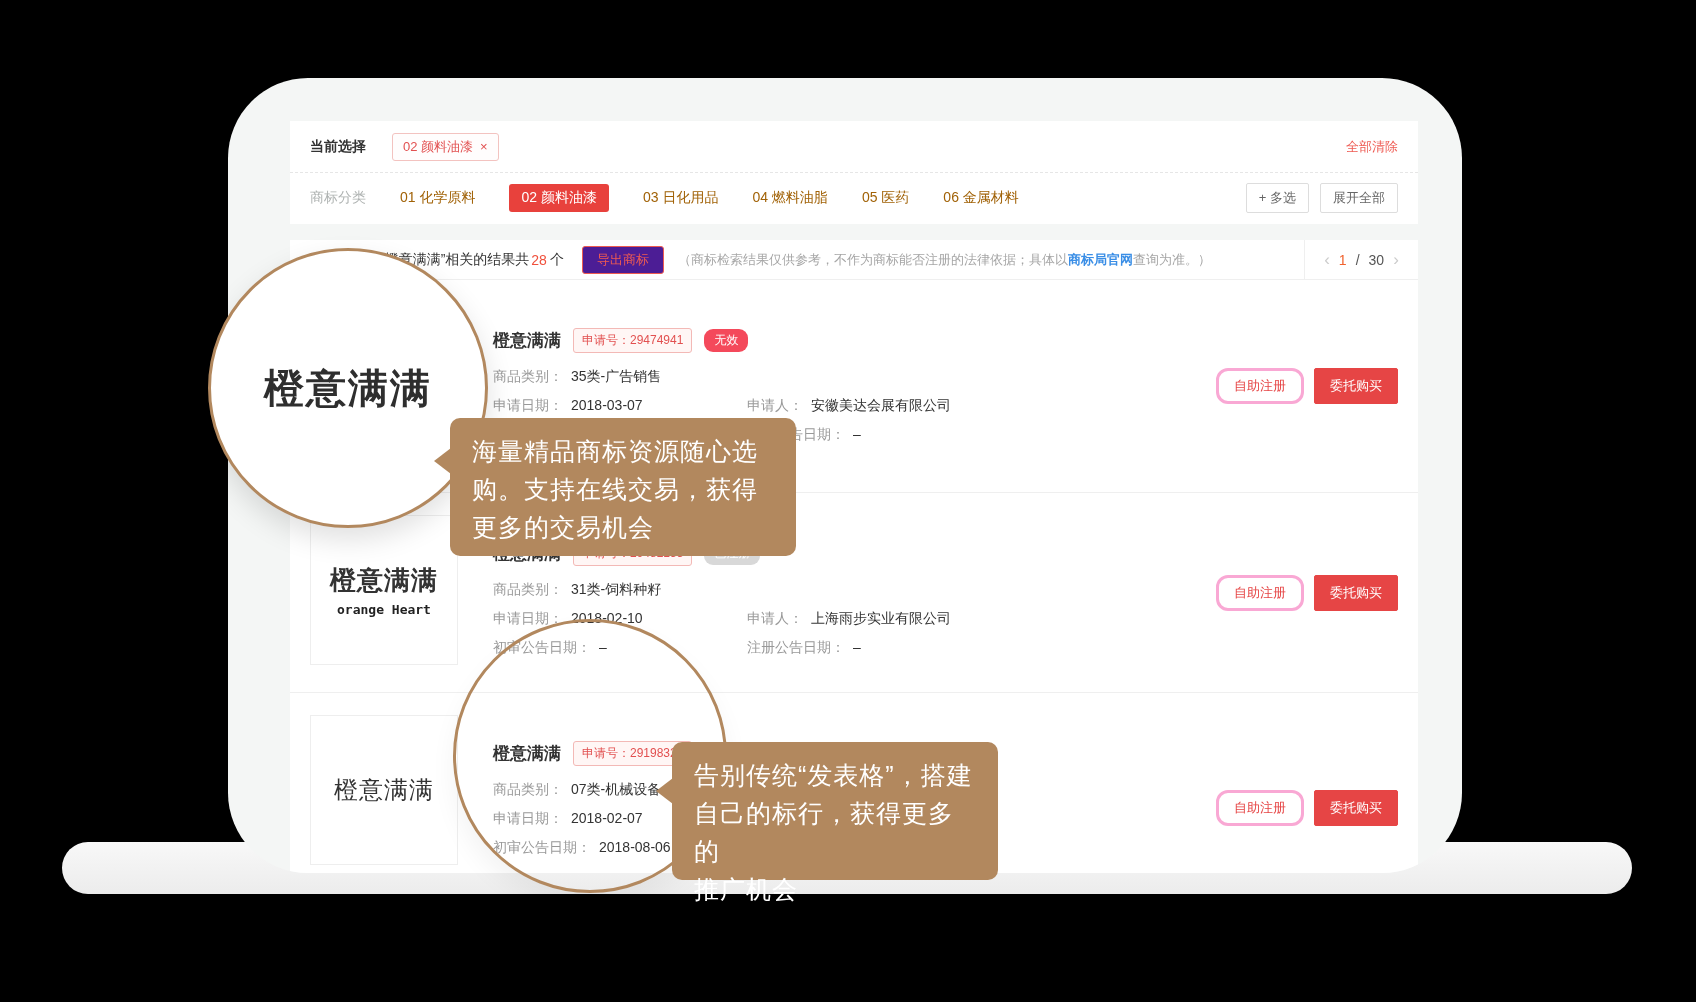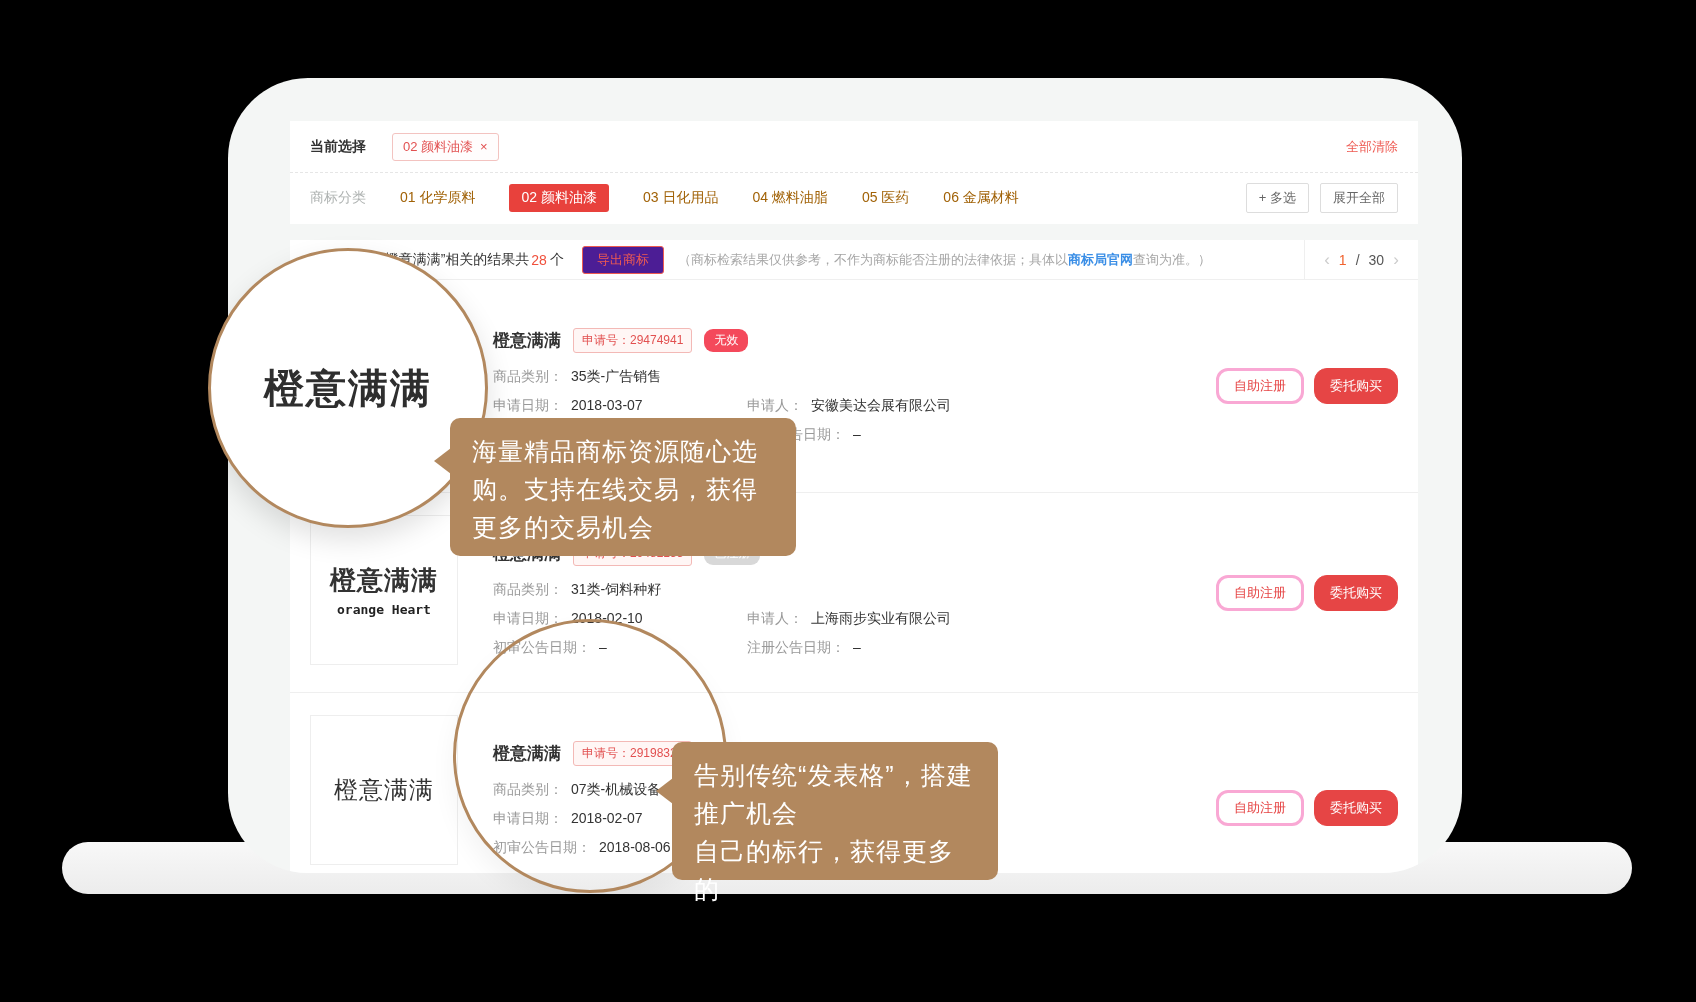--- a/index.html
+++ b/index.html
@@ -110,21 +110,21 @@
 
   .row-actions {
     margin-left:auto; align-self:center; display:flex; gap:10px; flex:0 0 auto;
   }
   .btn-outline {
     border:3px solid #f9a8d4; color:#e64545; background:#fff; font-size:13px;
     padding:6px 15px; border-radius:12px; cursor:pointer; white-space:nowrap;
   }
   .btn-solid {
     border:1px solid #e64545; color:#fff; background:#e64545; font-size:13px;
-    padding:6px 15px; border-radius:13px; cursor:pointer; white-space:nowrap;
+    padding:6px 15px; border-radius:2px; cursor:pointer; white-space:nowrap;
   }
 
   
   .lens1 {
     position:absolute; left:208px; top:248px; width:280px; height:280px;
     border-radius:50%; background:#fff; border:3px solid #b2885e;
     box-shadow:0 12px 28px rgba(0,0,0,0.12);
     display:flex; align-items:center; justify-content:center; z-index:5;
   }
   .lens1 .lens-text { font-size:40px; font-weight:bold; color:#2e2e2e; letter-spacing:2px; white-space:nowrap; }
@@ -292,15 +292,15 @@
 <div class="lens2"></div>
 
 <div class="tip tip1">
   <div>海量精品商标资源随心选</div>
   <div>购。支持在线交易，获得</div>
   <div>更多的交易机会</div>
 </div>
 
 <div class="tip tip2">
   <div>告别传统“发表格”，搭建</div>
+  <div>自己的标行，获得更多的</div>
   <div>推广机会</div>
-  <div>自己的标行，获得更多的</div>
 </div>
 
 </body></html>

